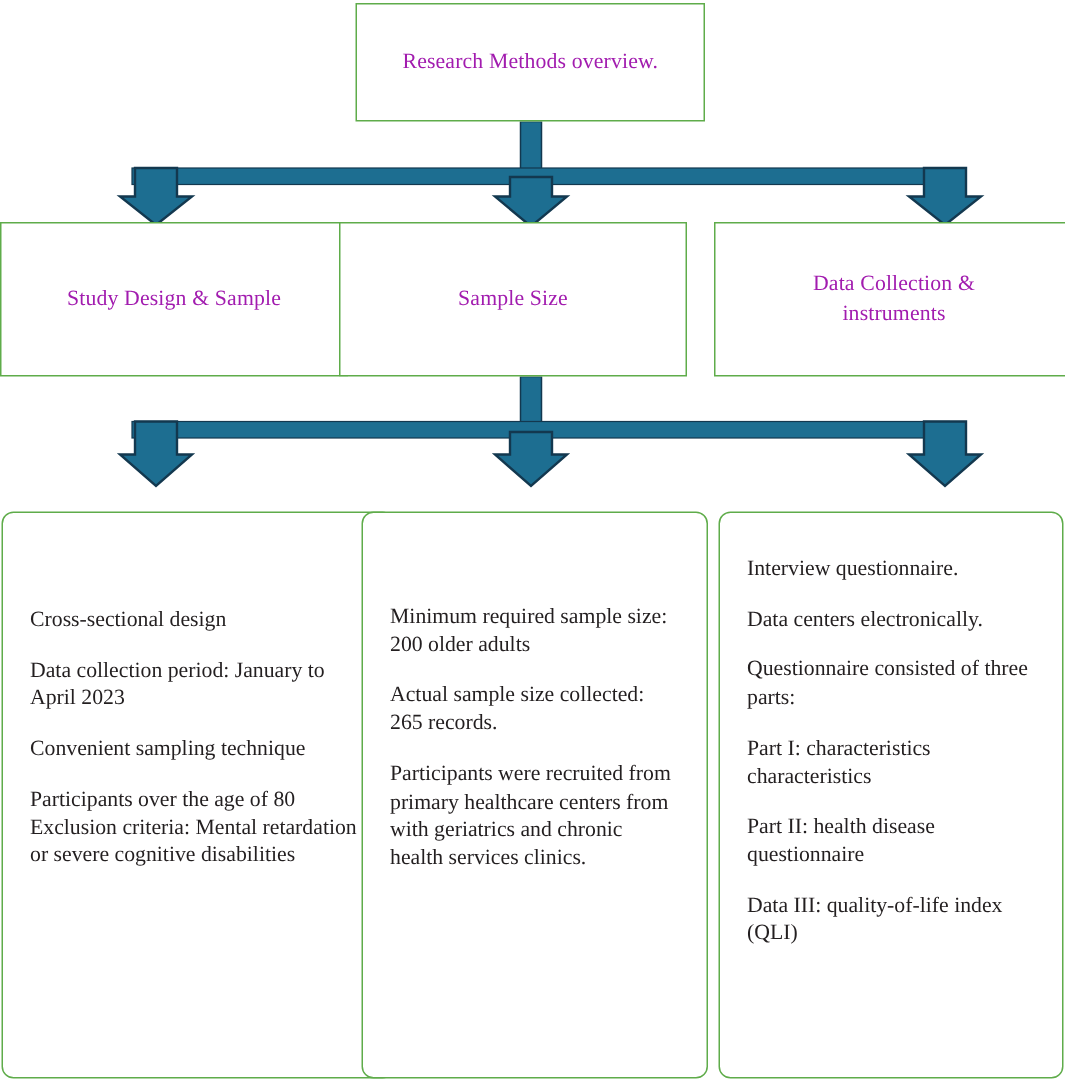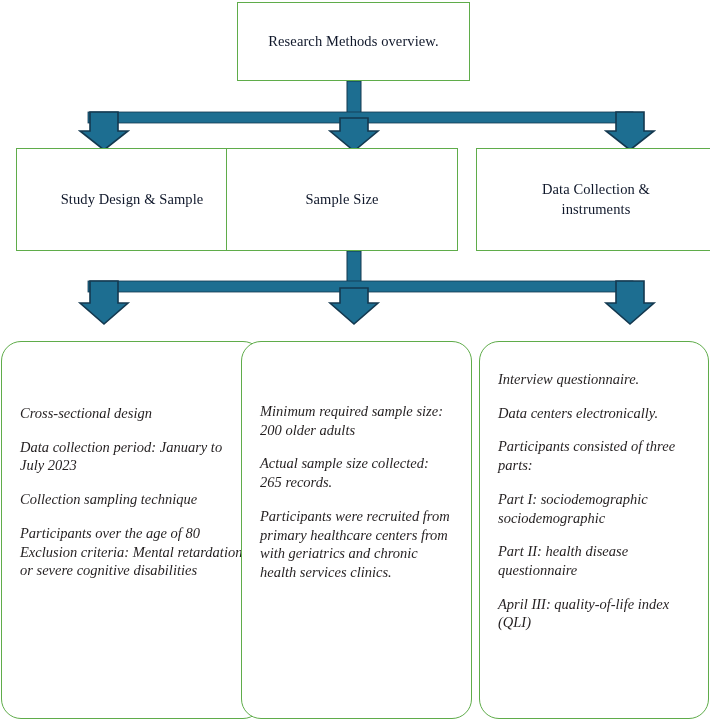--- a/index.html
+++ b/index.html
@@ -33,50 +33,49 @@
     display: flex;
     align-items: center;
     justify-content: center;
     text-align: center;
   }
   .box .box-label {
     display: block;
     font-size: 14.5px;
     line-height: 1.35;
     letter-spacing: .1px;
-    color: #0f172a;
+    color: #a21caf;
     white-space: pre-line;
   }
 
   
   #node-top {
     left: 237px;
     top: 2px;
     width: 233px;
     height: 79px;
   }
 
   
   .node-mid {
     top: 148px;
     height: 103px;
   }
-  #node-mid-1 { left: 16px;   width: 232px; }
+  #node-mid-1 { left: 0px;   width: 232px; }
   #node-mid-2 { left: 226px; width: 232px; }
   #node-mid-3 { left: 476px; width: 240px; }
 
   
   .node-bottom {
     top: 341px;
     height: 378px;
-    border-radius: 20px;
+    border-radius: 8px;
     align-items: flex-start;
     justify-content: flex-start;
     text-align: left;
-    font-style: italic;
   }
   #node-bot-1 { left: 1px;   width: 262px; }
   #node-bot-2 { left: 241px; width: 231px; }
   #node-bot-3 { left: 479px; width: 230px; }
 
   .panel-body {
     padding: 0 18px;
     width: 100%;
     box-sizing: border-box;
   }
@@ -162,39 +161,39 @@
     <span class="box-label">Sample Size</span>
   </div>
   <div class="box node-mid" id="node-mid-3">
     <span class="box-label">Data Collection &amp;
 instruments</span>
   </div>
 
   <div class="box node-bottom" id="node-bot-1">
     <div class="panel-body">
       <p class="panel-para">Cross-sectional design</p>
-      <p class="panel-para">Data collection period: January to July 2023</p>
-      <p class="panel-para">Collection sampling technique</p>
+      <p class="panel-para">Data collection period: January to April 2023</p>
+      <p class="panel-para">Convenient sampling technique</p>
       <p class="panel-para tight">Participants over the age of 80</p>
       <p class="panel-para">Exclusion criteria: Mental retardation or severe cognitive disabilities</p>
     </div>
   </div>
 
   <div class="box node-bottom" id="node-bot-2">
     <div class="panel-body">
       <p class="panel-para">Minimum required sample size: 200 older adults</p>
       <p class="panel-para">Actual sample size collected: 265 records.</p>
       <p class="panel-para">Participants were recruited from primary healthcare centers from with geriatrics and chronic health services clinics.</p>
     </div>
   </div>
 
   <div class="box node-bottom" id="node-bot-3">
     <div class="panel-body">
       <p class="panel-para">Interview questionnaire.</p>
       <p class="panel-para">Data centers electronically.</p>
-      <p class="panel-para">Participants consisted of three parts:</p>
-      <p class="panel-para">Part I: sociodemographic sociodemographic</p>
+      <p class="panel-para">Questionnaire consisted of three parts:</p>
+      <p class="panel-para">Part I: characteristics characteristics</p>
       <p class="panel-para">Part II: health disease questionnaire</p>
-      <p class="panel-para">April III: quality-of-life index (QLI)</p>
+      <p class="panel-para">Data III: quality-of-life index (QLI)</p>
     </div>
   </div>
 
 </div>
 
 </body></html>

